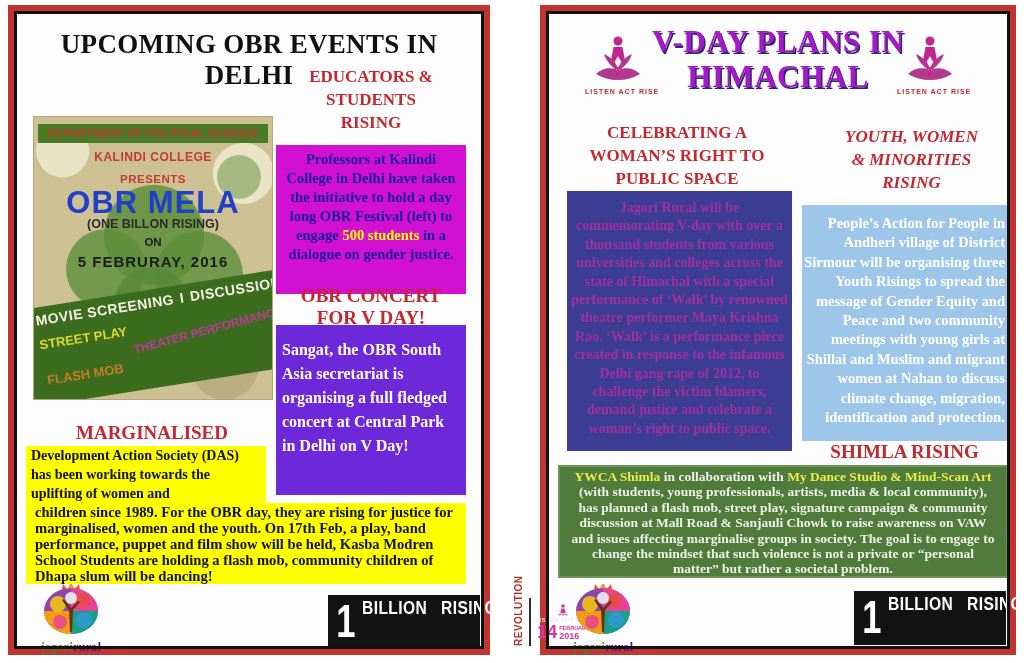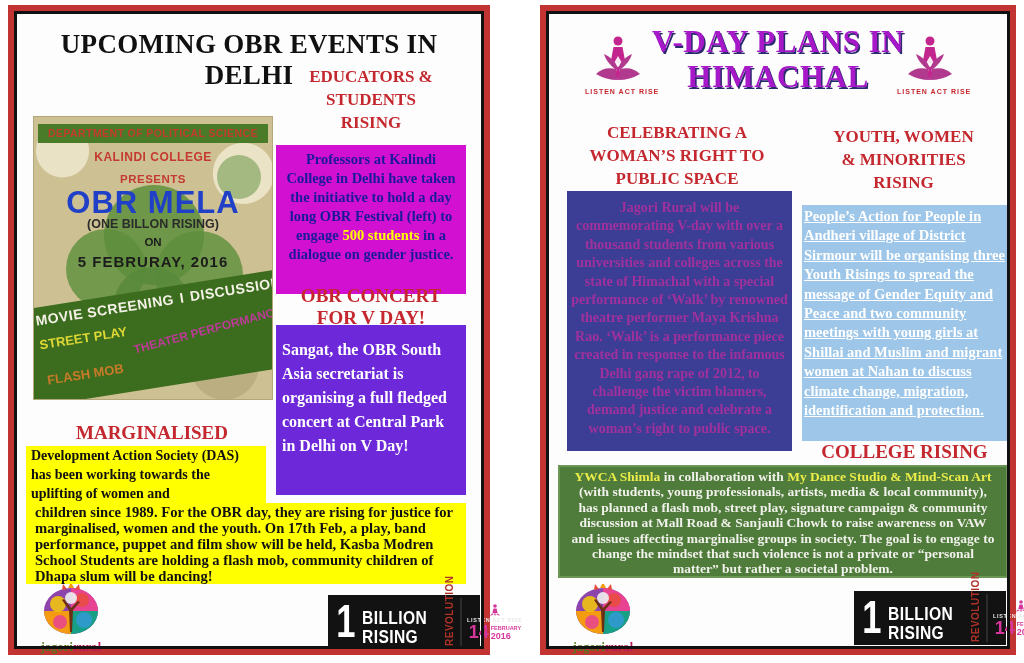--- a/index.html
+++ b/index.html
@@ -62,40 +62,40 @@
   .box-yellow { background:#ffff00; color:#111; font-weight:bold; }
   .yellow-narrow { font-size:14px; line-height:19px; padding:0 5px; }
   .yellow-wide { font-size:14.6px; line-height:16px; padding:1px 4px 0 9px; }
 
   
   .vday-title { width:100%; text-align:center; font-weight:bold; font-size:31px; line-height:35px;
                 color:#a618c8; text-shadow:1.5px 1.5px 0 #2a2a6e; letter-spacing:.5px; }
   .box-indigo { background:#3c3e96; color:#a0309c; font-weight:bold; font-size:14px; line-height:18.4px;
                 text-align:center; padding:8px 3px; }
   .box-ltblue { background:#9dc6e8; color:#ffffff; font-weight:bold; font-size:14.5px; line-height:19.4px;
-                text-align:left; padding:2px 2px;text-decoration:underline; }
+                text-align:right; padding:9px 2px; }
   .box-greenR { background:#4f7b3b; border:2px solid #6c9653; color:#f2f2ec; font-weight:bold;
                 font-size:13.5px; line-height:15.4px; text-align:center; padding:2px 8px; }
   .hl-yg { color:#eded4a; }
 
   
   .lar { width:66px; text-align:center; }
   .lar-text { color:#c4272e; font-weight:bold; font-size:7px; letter-spacing:1px;
               font-family:"Liberation Sans", sans-serif; white-space:nowrap; }
 
   
   .jagori { width:80px; text-align:center; }
   .jagori-name { font-size:12px; font-weight:bold; letter-spacing:.3px; }
-  .jag1 { color:#557a1e; } .jag2 { color:#be185d; }
+  .jag1 { color:#557a1e; } .jag2 { color:#4c1d95; }
 
   
   .obr-logo { background:#121212; display:flex; align-items:stretch; padding:3px 5px; gap:3px;
               font-family:"Liberation Sans", sans-serif; }
   .obr-one { color:#fff; font-weight:bold; font-size:46px; line-height:46px; transform:scaleX(.75); }
-  .obr-col { display:flex; flex-direction:column; justify-content:flex-end; }
+  .obr-col { display:flex; flex-direction:row; justify-content:center; }
   .obr-bil { color:#fff; font-weight:bold; font-size:19px; line-height:19px; letter-spacing:.5px;
              transform:scaleX(.82); transform-origin:left; }
   .obr-rev { color:#b03227; font-weight:bold; font-size:10px; letter-spacing:.5px;
              writing-mode:vertical-rl; transform:rotate(180deg); line-height:10px; margin-left:1px; }
   .obr-right { display:flex; flex-direction:column; align-items:center; justify-content:center;
                border-left:2px solid #2c2c2c; padding-left:5px; margin-left:2px; }
   .obr-lar { color:#e8e8e8; font-weight:bold; font-size:5.5px; letter-spacing:.6px; white-space:nowrap; }
   .obr-date { display:flex; align-items:flex-start; color:#d6369b; }
   .obr-14 { font-weight:bold; font-size:18px; line-height:18px; }
   .obr-fy { display:flex; flex-direction:column; font-weight:bold; font-size:5.5px; line-height:7px;
@@ -250,29 +250,29 @@
     </div>
 
     <div class="abs red-h" style="left:13px; top:107px; width:230px;">
       <div>CELEBRATING A</div>
       <div>WOMAN’S RIGHT TO</div>
       <div>PUBLIC SPACE</div>
     </div>
 
     <div class="abs box-indigo" style="left:18px; top:177px; width:225px; height:260px;">Jagori Rural will be commemorating V-day with over a thousand students from various universities and colleges across the state of Himachal with a special performance of ‘Walk’ by renowned theatre performer Maya Krishna Rao. ‘Walk’ is a performance piece created in response to the infamous Delhi gang rape of 2012, to challenge the victim blamers, demand justice and celebrate a woman’s right to public space.</div>
 
-    <div class="abs red-h" style="left:252px; top:111px; width:205px;">
+    <div class="abs red-h" style="left:260px; top:111px; width:205px;font-style:italic;">
       <div>YOUTH, WOMEN</div>
       <div>&amp; MINORITIES</div>
       <div>RISING</div>
     </div>
 
     <div class="abs box-ltblue" style="left:253px; top:191px; width:205px; height:236px;">People’s Action for People in Andheri village of District Sirmour will be organising three Youth Risings to spread the message of Gender Equity and Peace and two community meetings with young girls at Shillai and Muslim and migrant women at Nahan to discuss climate change, migration, identification and protection.</div>
 
-    <div class="abs red-h2" style="left:253px; top:427px; width:205px;">COLLEGE RISING</div>
+    <div class="abs red-h2" style="left:253px; top:427px; width:205px;">SHIMLA RISING</div>
 
     <div class="abs box-greenR" style="left:9px; top:451px; width:450px; height:113px;">
       <span class="hl-yg">YWCA Shimla</span><span> in collaboration with </span><span class="hl-yg">My Dance Studio &amp; Mind-Scan Art</span><span> (with students, young professionals, artists, media &amp; local community), has planned a flash mob, street play, signature campaign &amp; community discussion at Mall Road &amp; Sanjauli Chowk to raise awareness on VAW and issues affecting marginalise groups in society. The goal is to engage to change the mindset that such violence is not a private or “personal matter” but rather a societal problem.</span>
     </div>
 
     <div class="abs jagori" style="left:14px; top:570px;">
       <svg width="62" height="52" viewBox="0 0 62 52">
         <ellipse cx="31" cy="27" rx="27" ry="23" fill="#8e44ad"></ellipse>
         <path d="M31 4 A27 23 0 0 1 58 27 L31 27 Z" fill="#e84393"></path>
         <path d="M58 27 A27 23 0 0 1 31 50 L31 27 Z" fill="#16a085"></path>

